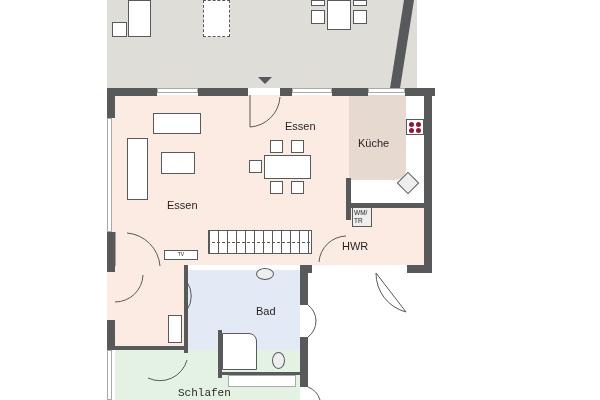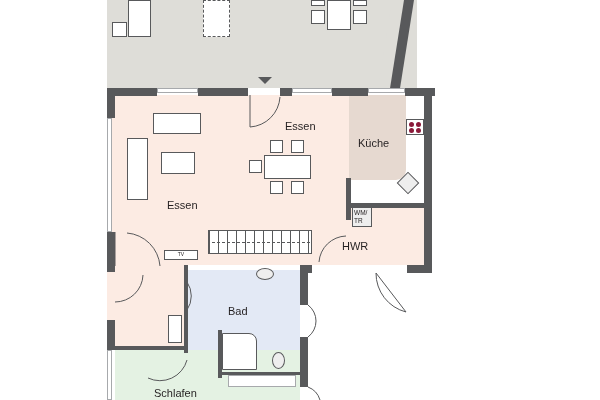--- a/index.html
+++ b/index.html
@@ -113,14 +113,14 @@
     <path d="M308 305 A20 20 0 0 1 308 337"></path>
     <path d="M376 273 L406 312 M376 273 A40 40 0 0 0 406 312"></path>
     <path d="M308 387 A20 20 0 0 1 320 400"></path>
   </g>
 </svg>
 
 <div class="room-label" style="left:167px;top:199px;">Essen</div>
 <div class="room-label" style="left:285px;top:120px;">Essen</div>
 <div class="room-label" style="left:358px;top:137px;">Küche</div>
 <div class="room-label" style="left:342px;top:240px;">HWR</div>
-<div class="room-label" style="left:228px;top:305px;">Bad</div>
-<div class="room-label" style="left:154px;top:387px;">Schlafen</div>
+<div class="room-label" style="left:256px;top:305px;">Bad</div>
+<div class="room-label" style="left:178px;top:387px;font-family:Liberation Mono, monospace;">Schlafen</div>
 
 </body></html>

